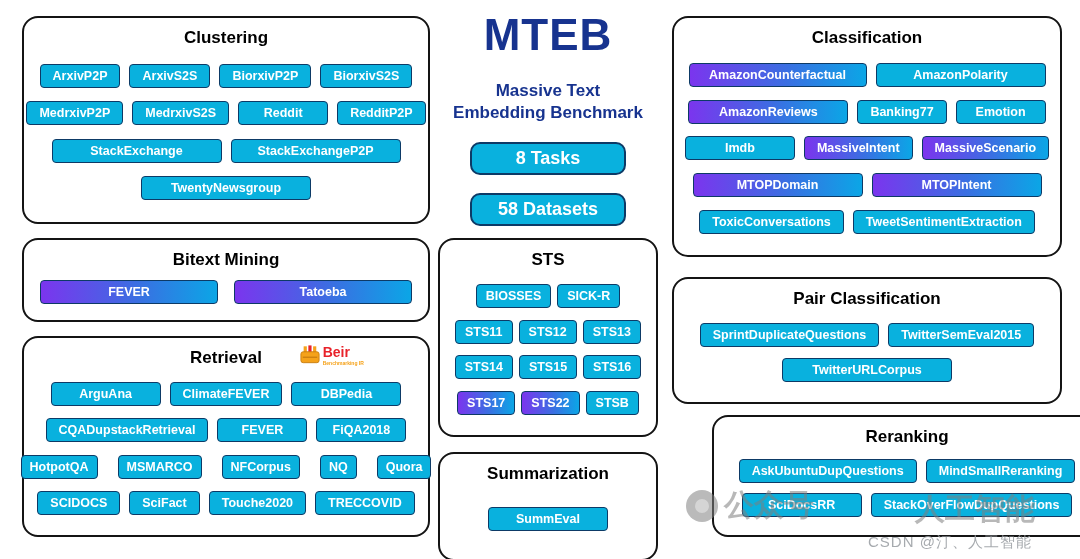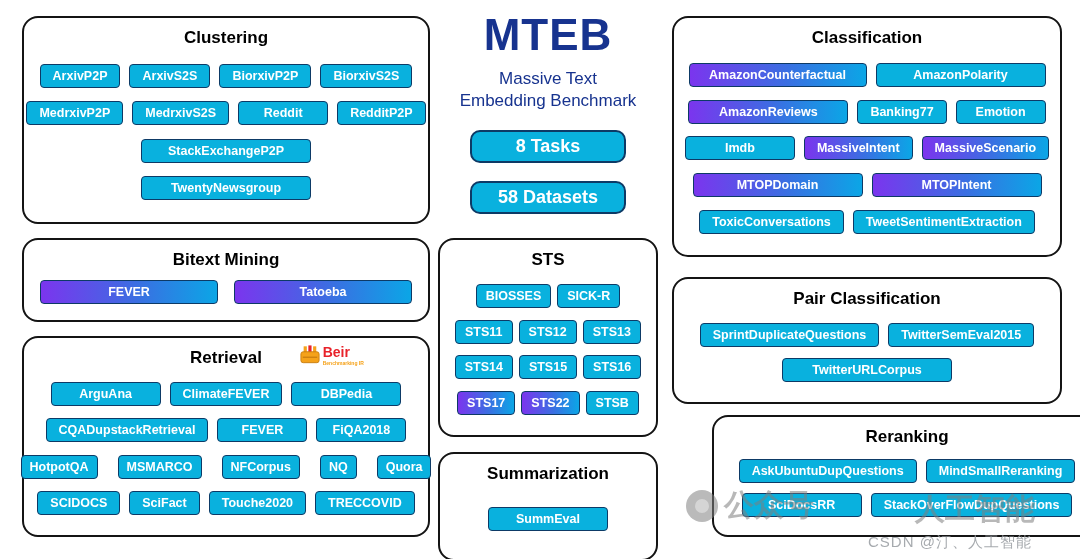--- a/index.html
+++ b/index.html
@@ -83,24 +83,24 @@
   }
   .mteb-title {
     font-size: 44px;
     font-weight: bold;
     color: var(--title-blue, #17338f);
     letter-spacing: 1px;
     line-height: 1.05;
   }
   .mteb-sub {
     font-size: 17px;
-    font-weight: normal;
+    font-weight: bold;
     color: var(--title-blue, #17338f);
     line-height: 1.3;
-    margin-top: 10px;
+    margin-top: 22px;
   }
   .badge {
     display: flex;
     align-items: center;
     justify-content: center;
     margin: 5px auto;
     width: 156px;
     height: 33px;
     background: var(--chip, #09b1de);
     border: 2.5px solid var(--chip-border, #0d3a66);
@@ -158,20 +158,21 @@
         <span class="chip">BiorxivP2P</span>
         <span class="chip">BiorxivS2S</span>
       </div>
       <div class="row">
         <span class="chip">MedrxivP2P</span>
         <span class="chip">MedrxivS2S</span>
         <span class="chip w90">Reddit</span>
         <span class="chip">RedditP2P</span>
       </div>
       <div class="row">
+        <span class="chip w170">StackExchange</span>
         <span class="chip w170">StackExchangeP2P</span>
       </div>
       <div class="row">
         <span class="chip w170">TwentyNewsgroup</span>
       </div>
     </div>
   </section>
 
   <section class="box" id="bitext">
     <h2>Bitext Mining</h2>

